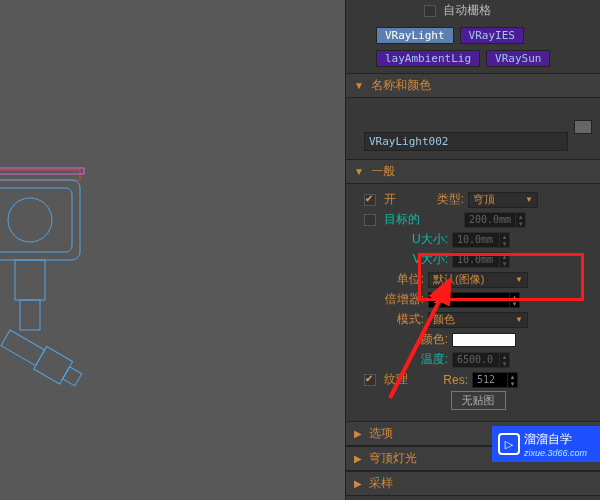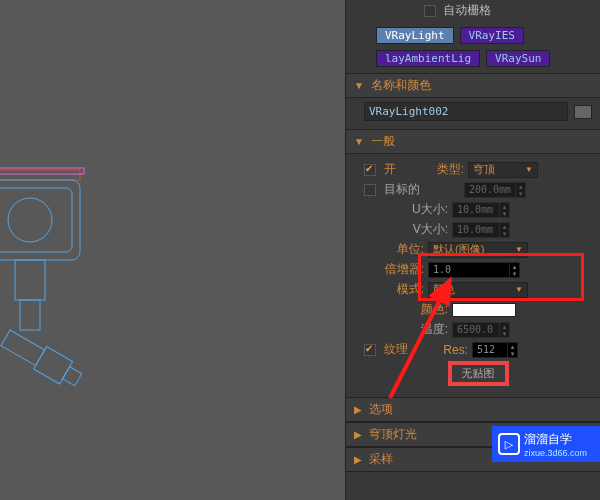--- a/index.html
+++ b/index.html
@@ -14,40 +14,40 @@
   .topbtns { padding: 2px 8px 6px 78px; }
   .chk { display:inline-block; width:12px; height:12px; border:1px solid #555; background:#333; vertical-align:middle; margin-right:4px; position:relative; }
   .chk.on::after { content:"✔"; color:#e8a055; font-size:10px; position:absolute; left:0; top:-2px; }
   .btnrow { display:flex; gap:6px; flex-wrap:wrap; padding:2px 8px 6px 30px; }
   .btn { border:1px solid #222; background:#4c1d95; color:#9cc9e6; font-size:11px; padding:1px 8px; border-radius:1px; font-family: monospace; }
   .btn.sel { background:#5b7fae; color:#fff; }
   .section-hdr { background:#3d3d3d; border-top:1px solid #222; border-bottom:1px solid #222; padding:3px 8px; color:#d08a3e; font-size:12px; cursor:pointer; }
   .section-hdr .tw { color:#d08a3e; margin-right:4px; font-size:10px; }
   .section-body { padding:4px 8px 8px 18px; }
   .namefield { display:flex; gap:6px; align-items:center; padding:4px 8px 8px 18px; }
-  .txtinput { flex:1; background:#2d2d2d; border:1px solid #222; color:#9cc9e6; font-size:11px; padding:2px 4px; font-family:monospace; }
+  .txtinput { flex:1; background:#2d2d2d; border:1px solid #222; color:#9cc9e6; font-size:11px; padding:2px 4px; font-family:monospace;margin-top:30px; }
   .swatch { width:18px; height:14px; background:#666; border:1px solid #222; }
   .row { display:flex; align-items:center; margin:3px 0; gap:4px; }
   .row .lbl { color:#d08a3e; font-size:12px; text-align:right; }
-  .row .lbl.gray { color:#a3a3a3; }
+  .row .lbl.gray { color:#14b8a6; }
   .spin { display:flex; align-items:center; background:#000000; border:1px solid #222; height:16px; }
   .spin.dis { opacity:0.5; }
   .spin .val { color:#8a8a8a; font-size:10px; padding:0 4px; min-width:46px; font-family:monospace; }
   .spin .arr { width:10px; display:flex; flex-direction:column; }
   .spin .arr span { height:7px; border-left:1px solid #222; font-size:7px; line-height:7px; color:#777; text-align:center; }
   .dd { background:#2d2d2d; border:1px solid #222; color:#d08a3e; font-size:11px; padding:0 4px; height:16px; display:flex; align-items:center; min-width:60px; justify-content:space-between; }
   .dd .car { color:#d08a3e; font-size:8px; }
   .colorbox { width:64px; height:14px; background:#fff; border:1px solid #222; }
-  .mapbtn { background:#3a3a3a; border:4px solid #ef4444; color:#aaa; font-size:11px; padding:1px 10px; }
+  .mapbtn { background:#3a3a3a; border:1px solid #ef4444; color:#aaa; font-size:11px; padding:1px 10px; }
   
   .redbox { position:absolute; border:3px solid #ff1a1a; pointer-events:none; }
   .redarrow { position:absolute; pointer-events:none; }
   .watermark { position:absolute; right:0; bottom:38px; width:108px; height:36px; background:#1e50ff; color:#fff; display:flex; align-items:center; gap:4px; padding:0 6px; font-size:12px; }
   .watermark .ic { width:22px; height:22px; border:2px solid #fff; border-radius:4px; display:flex; align-items:center; justify-content:center; font-size:11px; }
-  .watermark .t2 { font-size:9px; color:#aeeaff; }
+  .watermark .t2 { font-size:9px; color:#aeeaff;font-style:italic; }
 </style>
 </head>
 <body>
 
 <div class="viewport">
   <div class="rig">
     <svg viewBox="0 0 180 320">
       <g fill="none" stroke="#52a4e6" stroke-width="1">
         <rect x="20" y="10" width="100" height="10" stroke="#d44"></rect>
         <rect x="20" y="20" width="100" height="80" rx="8"></rect>

